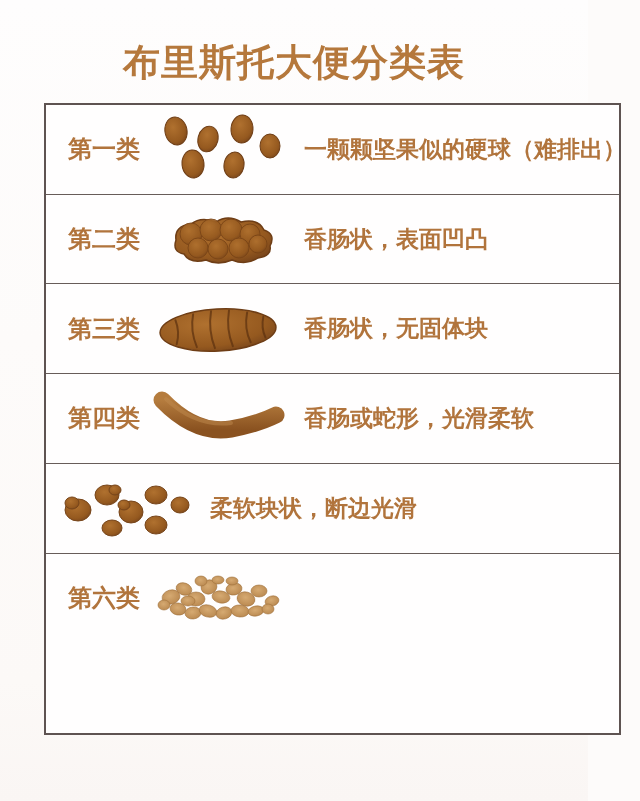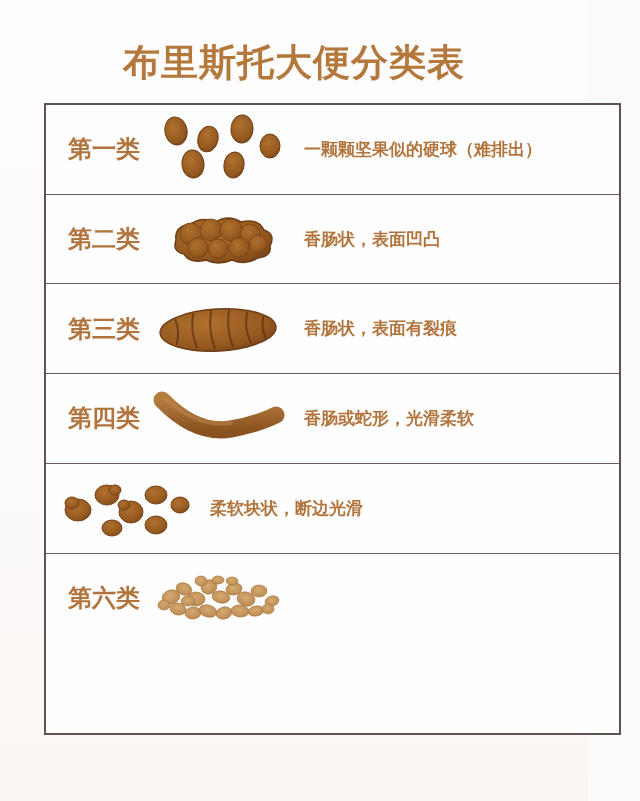--- a/index.html
+++ b/index.html
@@ -51,21 +51,21 @@
     flex: 0 0 145px;
     margin-left: 6px;
     height: 86px;
     display: flex;
     align-items: center;
     justify-content: center;
   }
   .illus svg { width: 145px; height: 86px; display: block; }
   .row-desc {
     margin-left: 13px;
-    font-size: 17px;
+    font-size: 23px;
     font-weight: 700;
     color: #b1743c;
     white-space: nowrap;
   }
   .defs-holder { position: absolute; width: 0; height: 0; overflow: hidden; }
 </style>
 </head>
 <body>
 
 <svg class="defs-holder" aria-hidden="true">
@@ -143,21 +143,21 @@
               <path d="M30,32 Q34,44 30,56"></path>
               <path d="M48,27 Q44,43 50,60"></path>
               <path d="M66,25 Q62,44 68,62"></path>
               <path d="M84,25 Q80,44 86,61"></path>
               <path d="M102,28 Q98,44 104,58"></path>
               <path d="M118,33 Q115,44 119,54"></path>
             </g>
           </g>
         </svg>
       </div>
-      <div class="row-desc">香肠状，表面有裂痕</div>
+      <div class="row-desc">香肠状，无固体块</div>
     </div>
 
     <div class="row">
       <div class="row-label">第四类</div>
       <div class="illus">
         <svg viewBox="0 0 145 86">
           <path d="M16,25 Q50,60 85,54 Q112,49 130,40" stroke="url(#gSnake)" stroke-width="17" fill="none" stroke-linecap="round"></path>
           <path d="M20,24 Q50,52 85,48" stroke="#c08a4e" stroke-width="4" fill="none" stroke-linecap="round" opacity="0.5"></path>
         </svg>
       </div>

